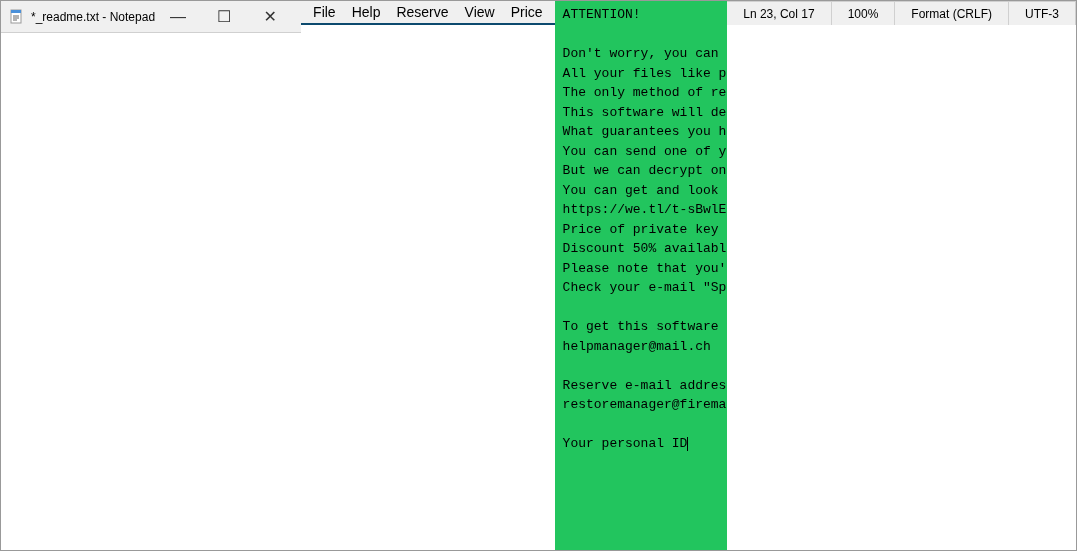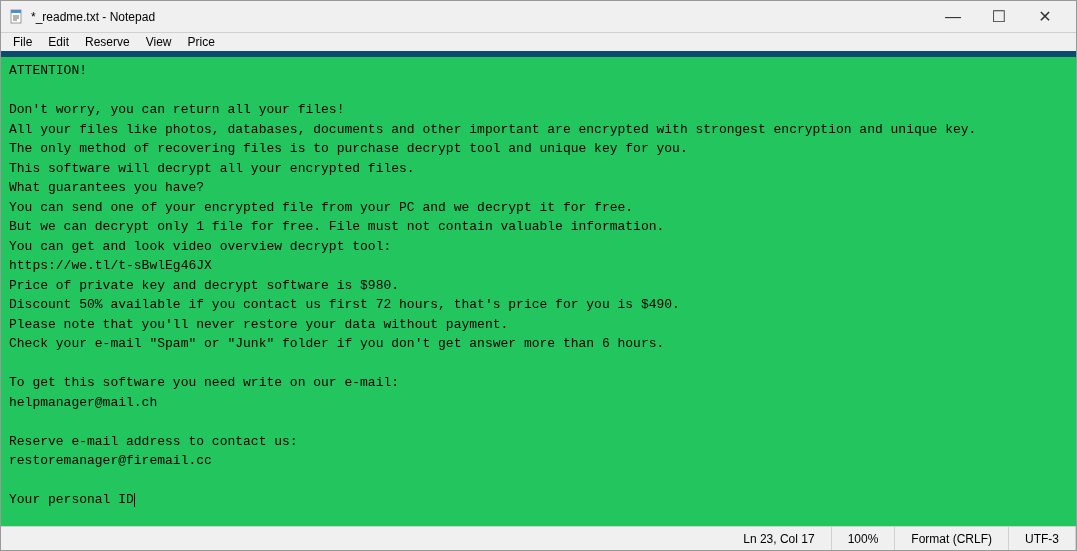--- a/index.html
+++ b/index.html
@@ -19,21 +19,21 @@
       height: 551px;
       overflow: hidden;
     }
 
     .window {
       width: 1077px;
       height: 551px;
       background: #ffffff;
       border: 1px solid #999;
       display: flex;
-      flex-direction: column;
+      flex-direction: row;
       box-shadow: 2px 2px 8px rgba(0,0,0,0.3);
     }
 
     .title-bar {
       background: #f0f0f0;
       height: 32px;
       display: flex;
       align-items: center;
       padding: 0 8px;
       border-bottom: 1px solid #d0d0d0;
@@ -75,23 +75,23 @@
       font-size: 16px;
       color: #333;
     }
 
     .menu-bar {
       background: #f0f0f0;
       height: 24px;
       display: flex;
       align-items: center;
       padding: 0 4px;
-      border-bottom: 6px solid #0c4a6e;
-      font-family: 'Segoe UI', Arial, sans-serif;
-      font-size: 12px;
+      border-bottom: 2px solid #0c4a6e;
+      font-family: 'Segoe UI', Arial, sans-serif;
+      font-size: 14px;
     }
 
     .menu-item {
       padding: 2px 8px;
       cursor: pointer;
       color: #000;
     }
 
     .editor-area {
       flex: 1;
@@ -184,21 +184,21 @@
     <div class="title-bar-text">*_readme.txt - Notepad</div>
     <div class="title-bar-controls">
       <button class="title-bar-btn minimize">—</button>
       <button class="title-bar-btn maximize">☐</button>
       <button class="title-bar-btn close">✕</button>
     </div>
   </div>
 
   <div class="menu-bar">
     <div class="menu-item">File</div>
-    <div class="menu-item">Edit</div>
+    <div class="menu-item">Help</div>
     <div class="menu-item">Reserve</div>
     <div class="menu-item">View</div>
     <div class="menu-item">Price</div>
   </div>
 
   <div class="editor-area">
     <div class="editor-content" id="editor-content">ATTENTION!
 
 Don't worry, you can return all your files!
 All your files like photos, databases, documents and other important are encrypted with strongest encryption and unique key.

